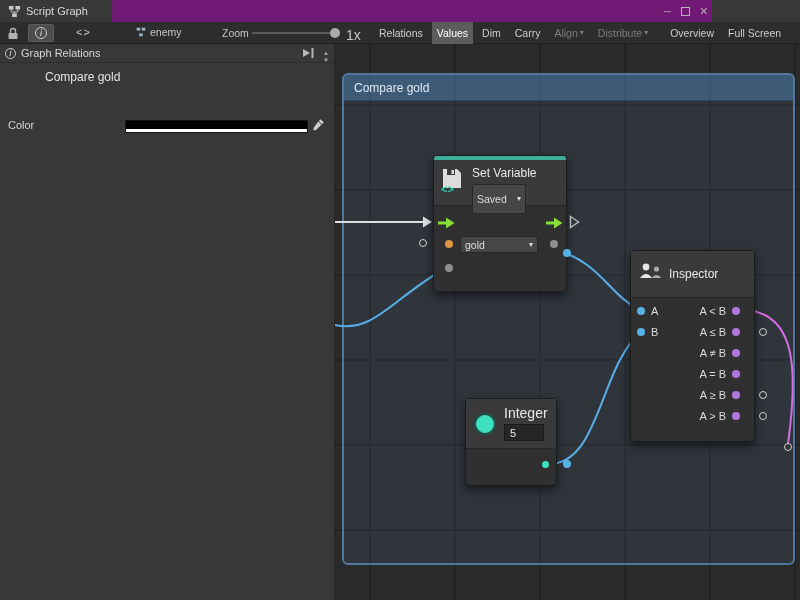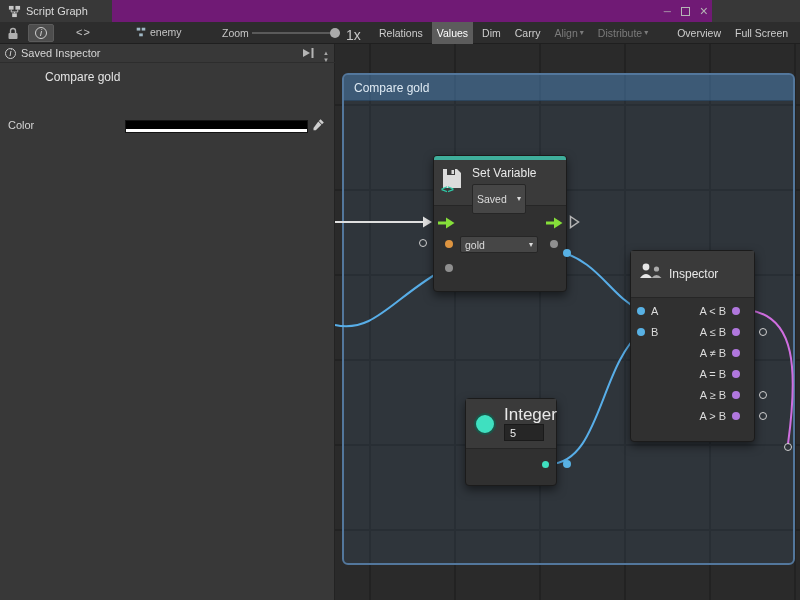--- a/index.html
+++ b/index.html
@@ -24,21 +24,21 @@
   .graph-ref{left:136px;top:4px;display:flex;align-items:center;gap:4px;font-size:10.5px}
   .zoom-lbl{left:222px;top:5px;font-size:10.5px}
   .slider{left:252px;top:0;width:88px;height:22px}
   .slider .track{position:absolute;left:0;top:10px;width:88px;height:2px;background:#5a5a5a}
   .slider .handle{position:absolute;left:78px;top:6px;width:10px;height:10px;border-radius:50%;background:#aaa}
   .zoom-val{left:346px;top:5px;font-size:14px}
   .tb-buttons{left:374px;top:0;height:22px;display:flex;align-items:center;gap:4px}
   .tb-buttons button{background:transparent;border:none;color:#cdcdcd;font-family:inherit;font-size:10.5px;padding:0 5px;height:22px;cursor:default;display:flex;align-items:center;gap:2px}
   .tb-buttons button.active{background:#5c5c5c;color:#fff}
   .tb-buttons button.disabled{color:#7b7b7b}
-  .tb-buttons button.gap{margin-left:15px}
+  .tb-buttons button.gap{margin-left:8px}
   .caret{font-size:8px;line-height:1}
 
   
   .inspector{position:absolute;left:0;top:44px;width:335px;height:556px;background:#383838;border-right:1px solid #232323}
   .insp-header{position:absolute;left:0;top:0;width:335px;height:19px;border-bottom:1px solid #2d2d2d;display:flex;align-items:center;gap:5px;padding:0 5px;color:#d6d6d6}
   .insp-hdr-right{position:absolute;right:20px;top:3px}
   .spinner{position:absolute;right:2px;top:0;width:14px;height:24px;display:flex;flex-direction:column;align-items:center;justify-content:center;color:#a8a8a8;font-size:6px;line-height:6px;gap:1px}
   .insp-title{position:absolute;left:45px;top:26px;font-size:12px;color:#e4e4e4}
   .comment{position:absolute;left:45px;top:45px;width:283px;height:17px;background:#2b2b2b;border:1px solid #1f1f1f;color:#ccc;font-family:inherit;font-size:11px;padding:0 4px}
   .comment::placeholder{color:#8a8a8a}
@@ -244,21 +244,21 @@
       <div class="crow">
         <span class="out-lbl">A &gt; B</span>
         <span class="dot p-violet out-dot"></span>
       </div>
     </div>
   </div>
 
   <div class="node" id="node-integer">
     <div class="n-header">
       <span class="int-circle"></span>
-      <div class="n-title" style="left:38px;top:6px;font-size:17px">Integer</div>
+      <div class="n-title" style="left:38px;top:6px;font-size:14px">Integer</div>
       <div class="valbox">
         <span>5</span>
       </div>
     </div>
     <span class="dot p-teal" style="left:76px;top:62px;width:7px;height:7px"></span>
   </div>
 
   <span class="dot p-hollow overlay" style="left:419px;top:239px"></span>
   <svg class="overlay" style="left:569px;top:215px" width="11" height="14" viewBox="0 0 11 14">
     <polygon points="1.5,1.5 9.5,7 1.5,12.5" fill="none" stroke="#b4b4b4" stroke-width="1.5"></polygon>
@@ -266,21 +266,21 @@
   <span class="dot p-blue overlay" style="left:563px;top:249px"></span>
   <span class="dot p-blue overlay" style="left:563px;top:460px"></span>
   <span class="dot p-hollow overlay" style="left:759px;top:328px"></span>
   <span class="dot p-hollow overlay" style="left:759px;top:391px"></span>
   <span class="dot p-hollow overlay" style="left:759px;top:412px"></span>
   <span class="dot p-hollow overlay" style="left:784px;top:443px"></span>
 
   <div class="inspector">
     <div class="insp-header">
       <span class="info-circle" style="width:11px;height:11px">i</span>
-      <span>Saved Inspector</span>
+      <span>Graph Relations</span>
       <svg class="insp-hdr-right" width="13" height="12" viewBox="0 0 13 12">
         <polygon points="1,2 8,6 1,10" fill="#b5b5b5"></polygon>
         <rect x="9.5" y="1" width="2" height="10" fill="#b5b5b5"></rect>
       </svg>
       <span class="spinner">
           <span>▲</span>
           <span>▼</span>
         </span>
     </div>
     <div class="insp-title">Compare gold</div>

